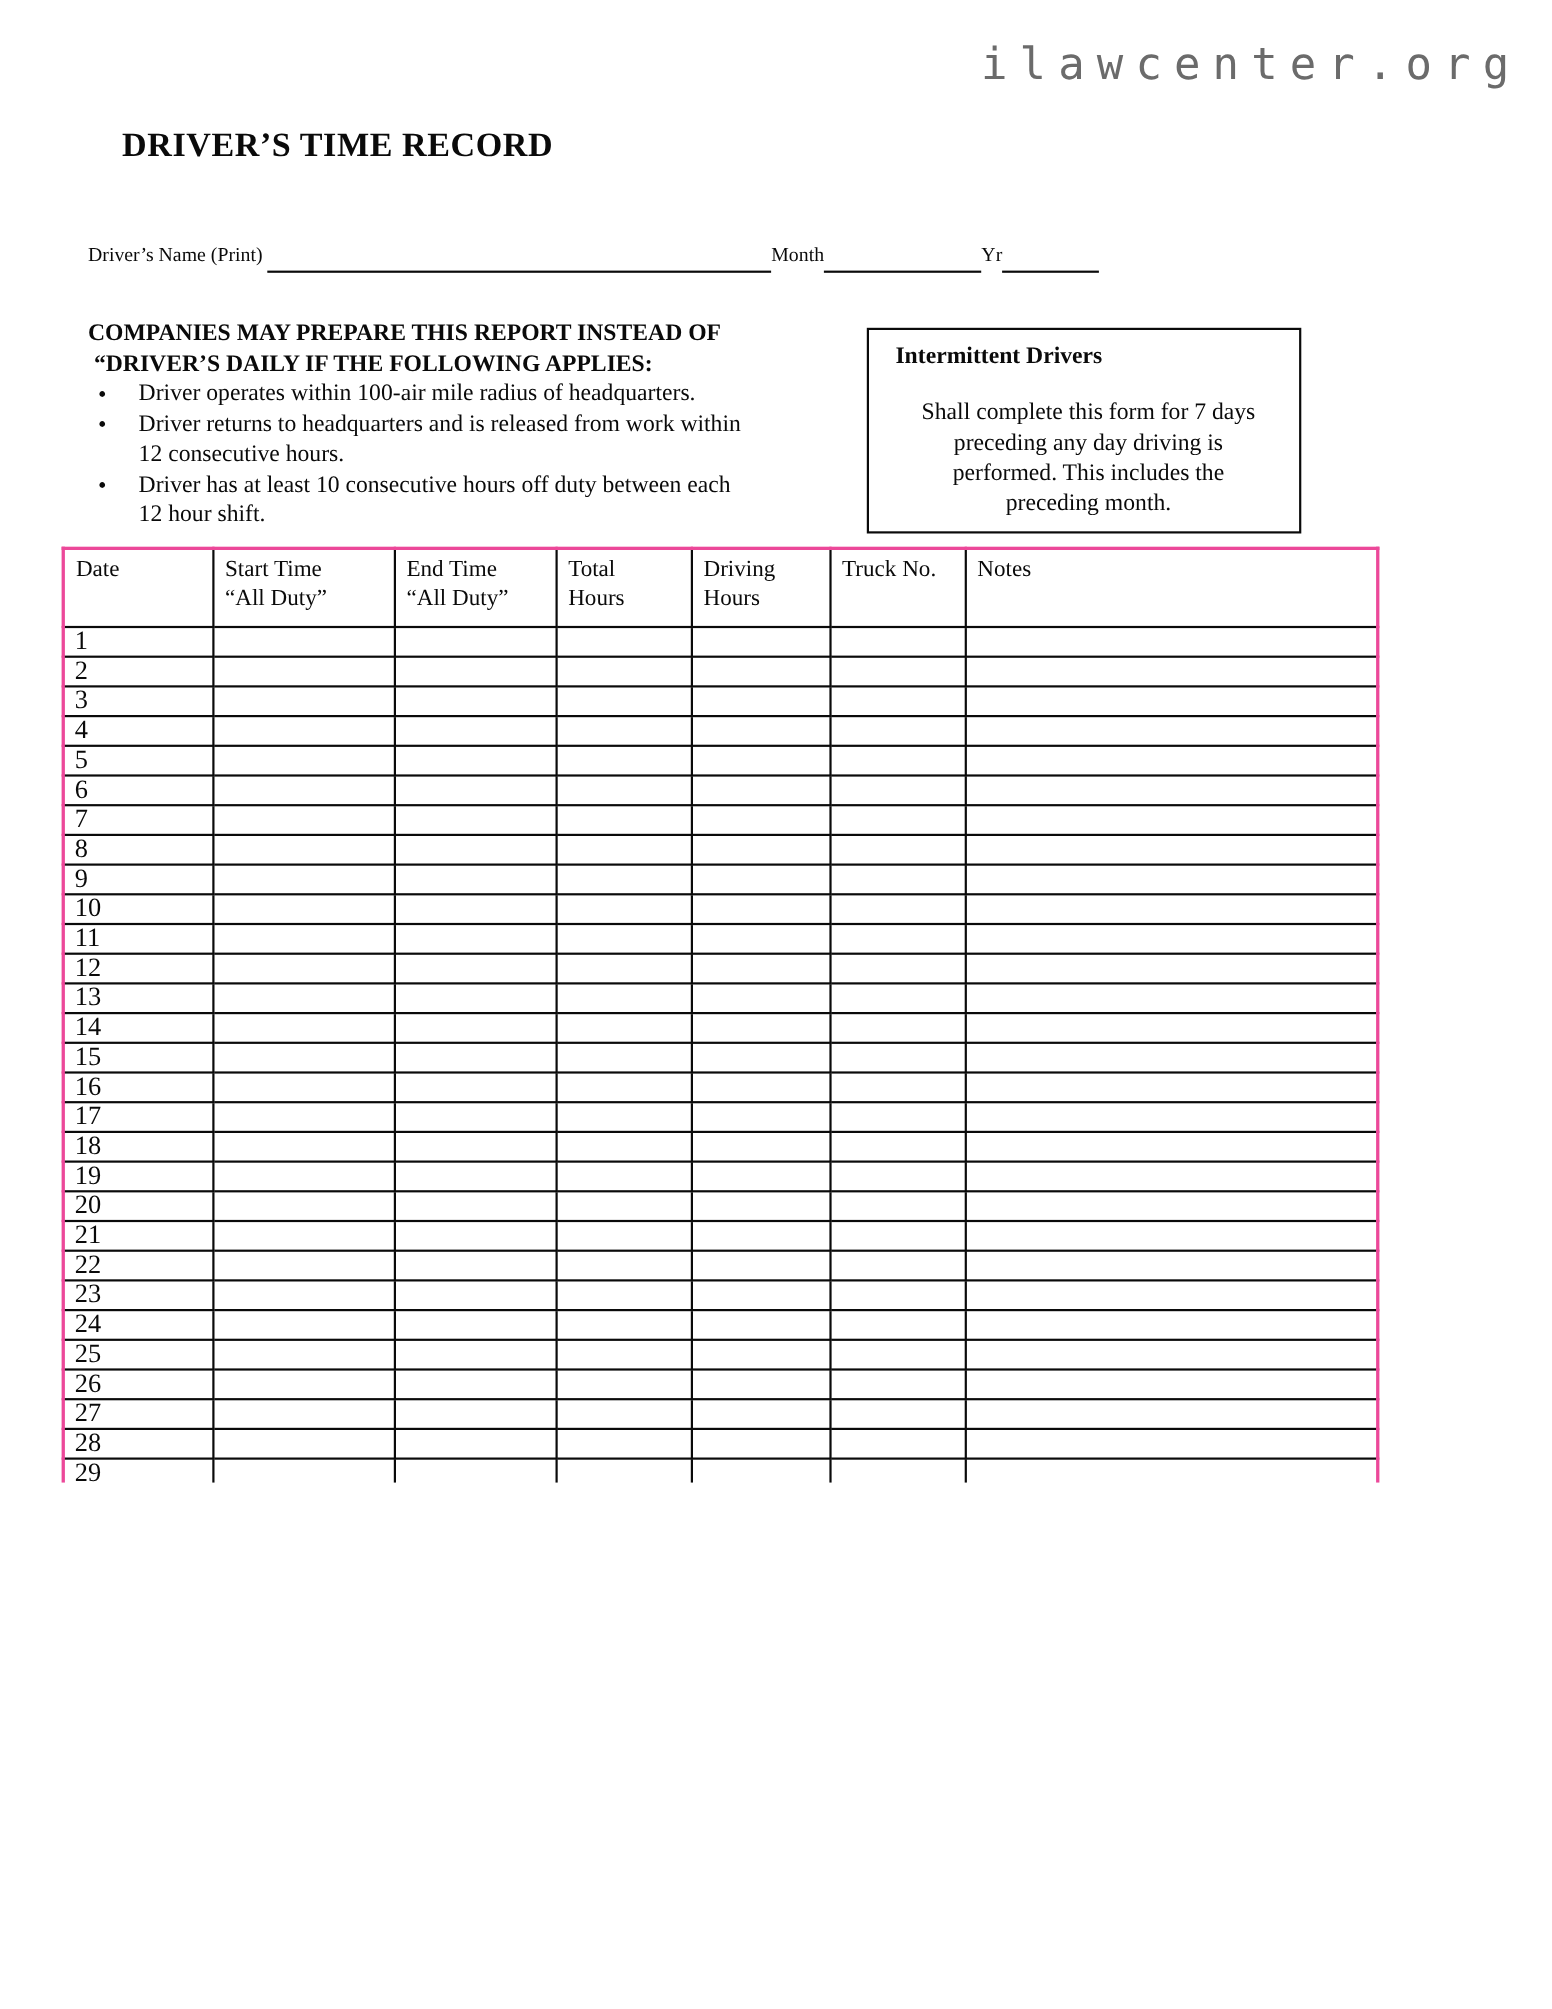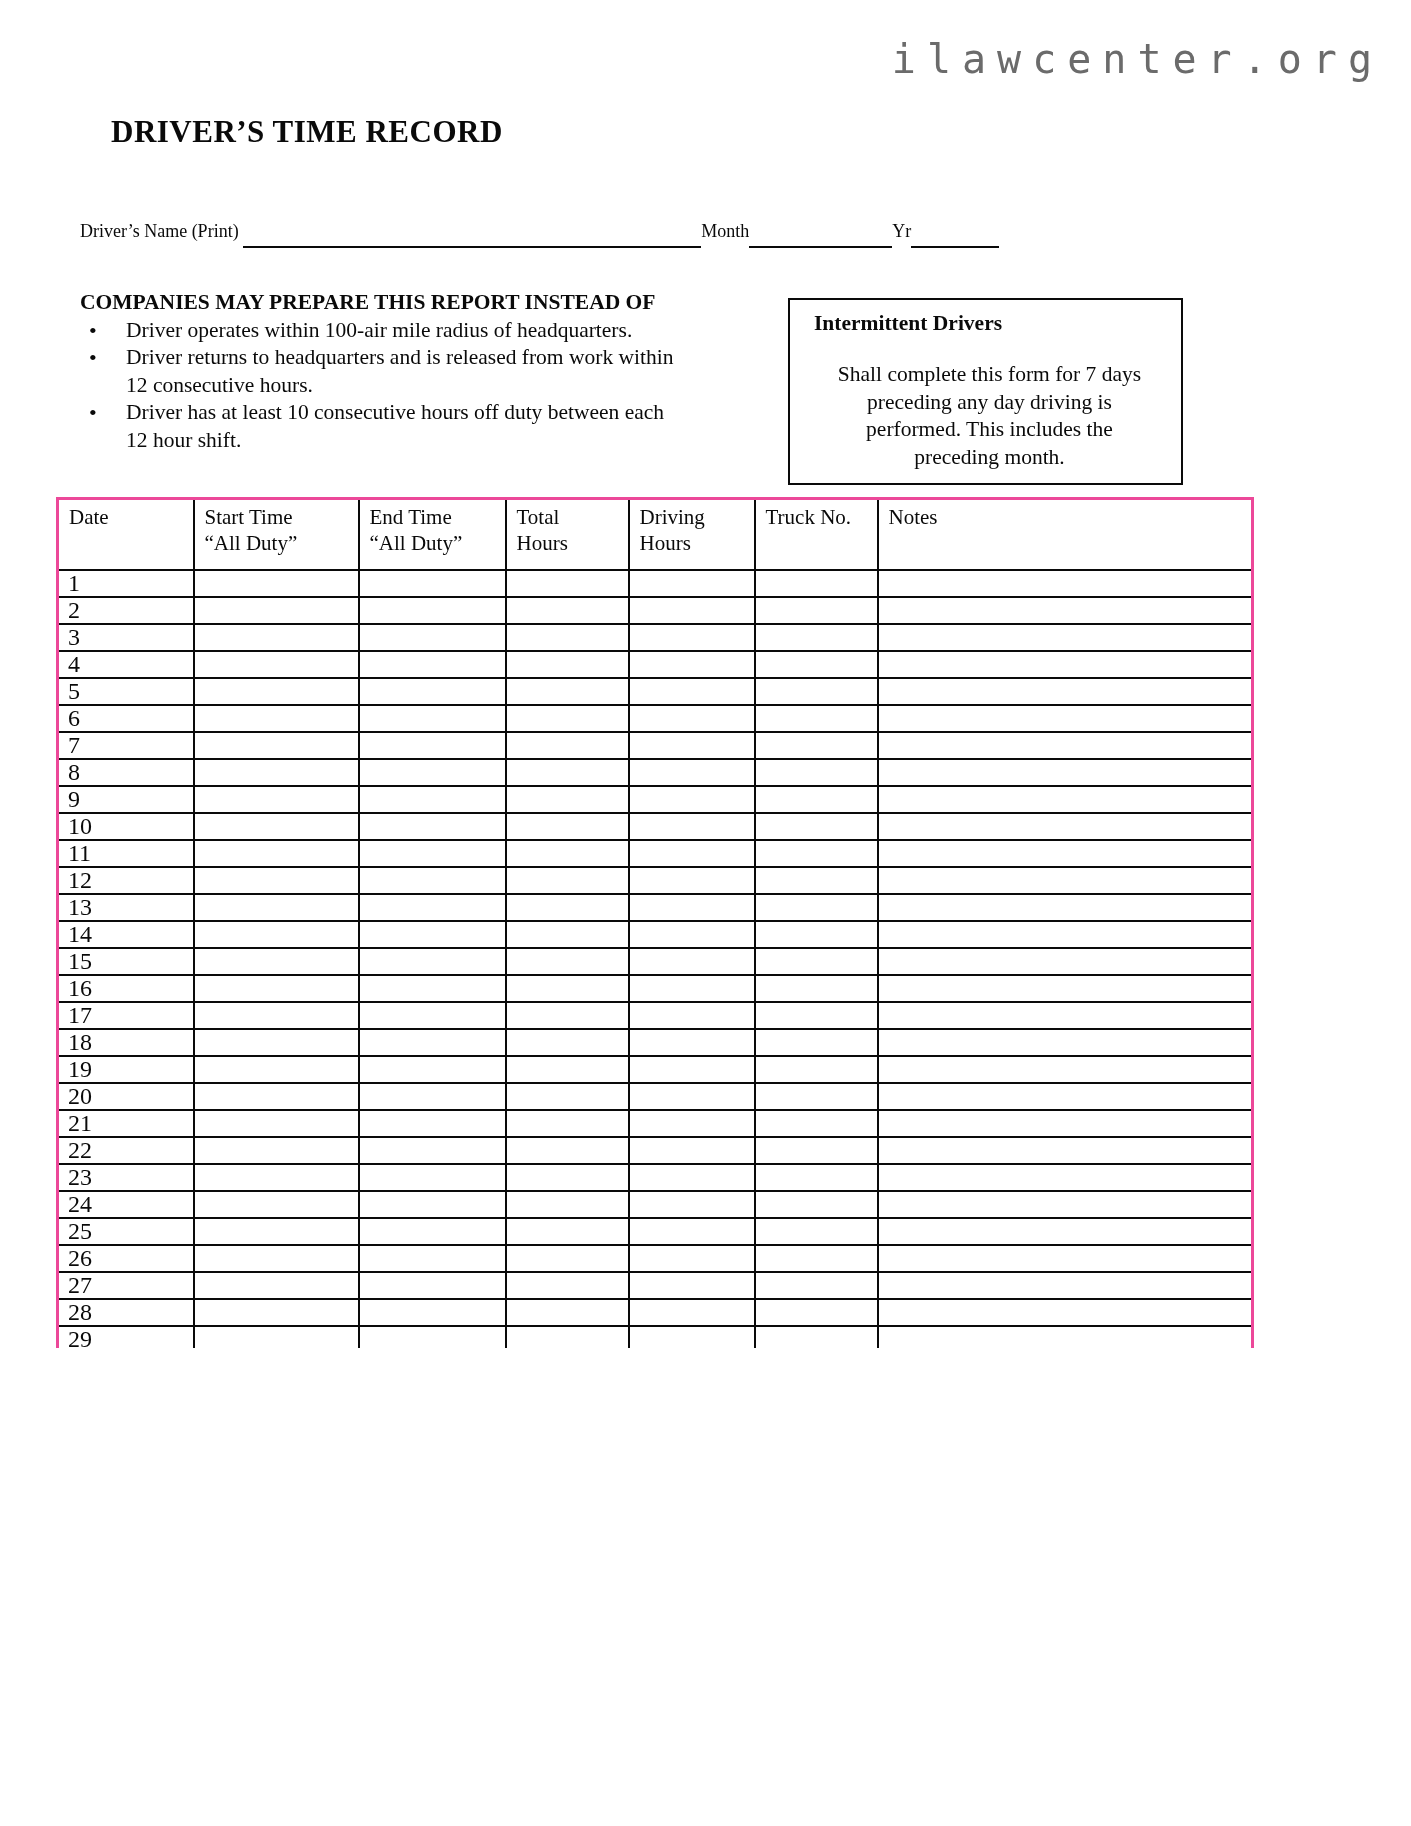--- a/index.html
+++ b/index.html
@@ -105,20 +105,21 @@
 <div class="page">
 
   <div class="site-logo">ilawcenter.org</div>
 
   <h1 class="page-title">DRIVER’S TIME RECORD</h1>
 
   <div class="name-line"><span style="white-space:pre">Driver’s Name (Print) </span><span class="blank blank-name"></span><span>Month</span><span class="blank blank-month"></span><span>Yr</span><span class="blank blank-yr"></span></div>
 
   <div class="companies">
     <div class="heading heading-line1">COMPANIES MAY PREPARE THIS REPORT INSTEAD OF</div>
+    <div class="heading heading-line2"> “DRIVER’S DAILY IF THE FOLLOWING APPLIES:</div>
     <ul>
       <li>Driver operates within 100-air mile radius of headquarters.</li>
       <li>Driver returns to headquarters and is released from work within
 12 consecutive hours.</li>
       <li>Driver has at least 10 consecutive hours off duty between each
  12 hour shift.</li>
     </ul>
   </div>
 
   <div class="intermittent-box">

